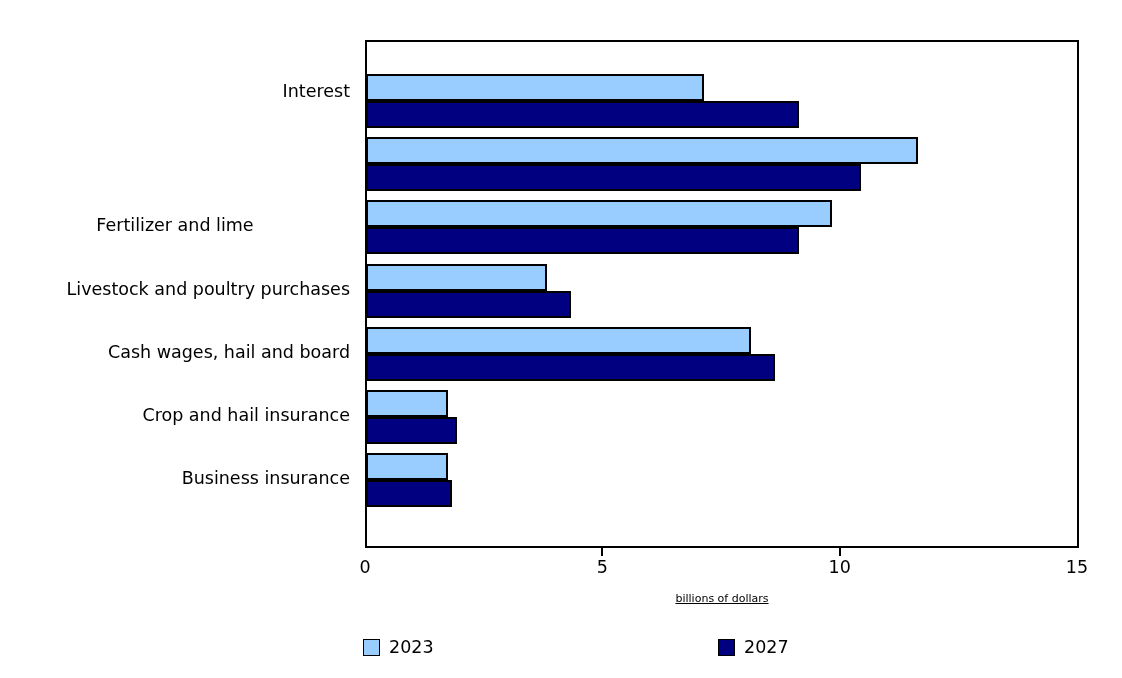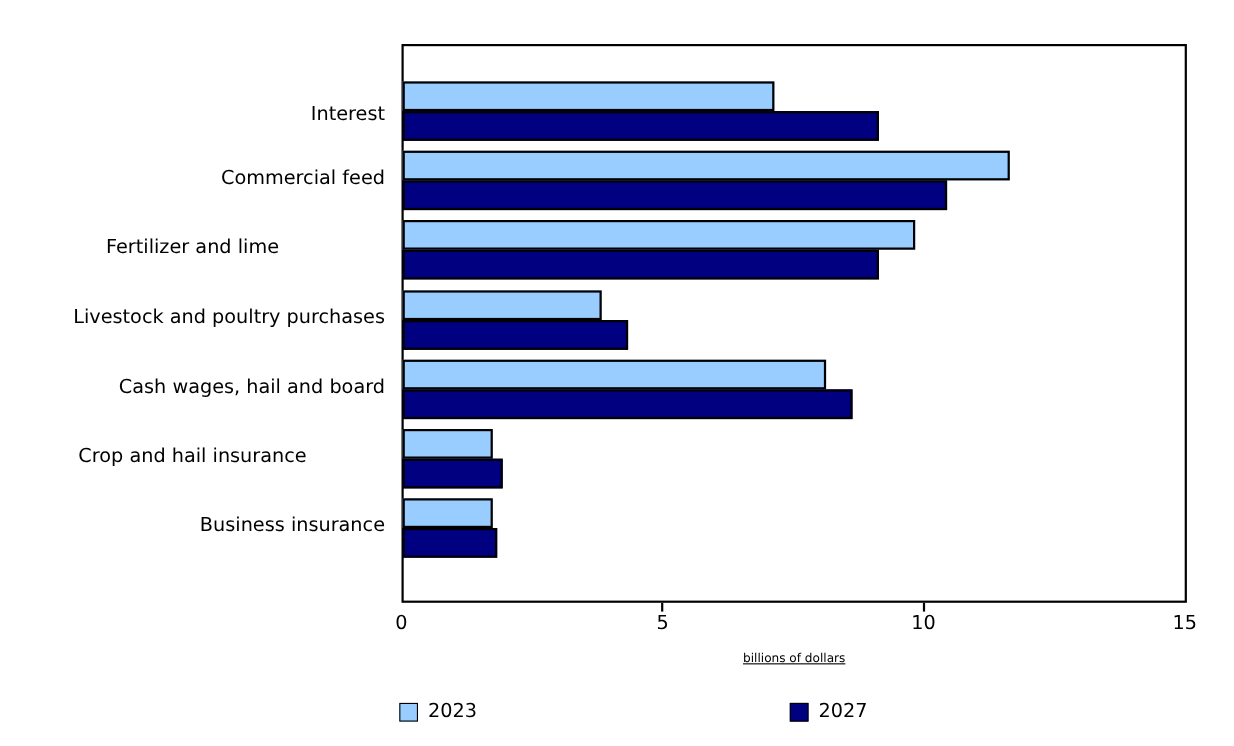--- a/index.html
+++ b/index.html
@@ -126,26 +126,25 @@
     line-height: 19px;
     color: #000000;
   }
 </style>
 </head>
 <body>
 
 <div id="chart-root">
 
   <div class="cat-labels">
-    <div class="cat-label" style="top: 54px;">Interest</div>
-    <div class="cat-label" style="top: 112.167px;">Commercial feed</div>
+    <div class="cat-label" style="top: 41px;">Interest</div>
     <div class="cat-label" style="top: 175.333px; text-align: center;">Fertilizer and lime</div>
     <div class="cat-label" style="top: 238.5px;">Livestock and poultry purchases</div>
     <div class="cat-label" style="top: 301.667px;">Cash wages, hail and board</div>
-    <div class="cat-label" style="top: 364.833px; text-align: center;">Crop and hail insurance</div>
+    <div class="cat-label" style="top: 364.833px;">Crop and hail insurance</div>
     <div class="cat-label" style="top: 428px;">Business insurance</div>
   </div>
 
   <div class="plot-frame">
     <div class="plot-inner" id="bars-layer">
         <div class="bar s2023" title="Interest — 2023: 7.1" style="top: 32px; height: 27px; width: 338.013px;"></div>
         <div class="bar s2024" title="Interest — 2024: 9.1" style="top: 59px; height: 27px; width: 432.947px;"></div>
         <div class="bar s2023" title="Commercial feed — 2023: 11.6" style="top: 95.1667px; height: 27px; width: 551.613px;"></div>
         <div class="bar s2024" title="Commercial feed — 2024: 10.4" style="top: 122.167px; height: 27px; width: 494.653px;"></div>
         <div class="bar s2023" title="Fertilizer and lime — 2023: 9.8" style="top: 158.333px; height: 27px; width: 466.173px;"></div>

